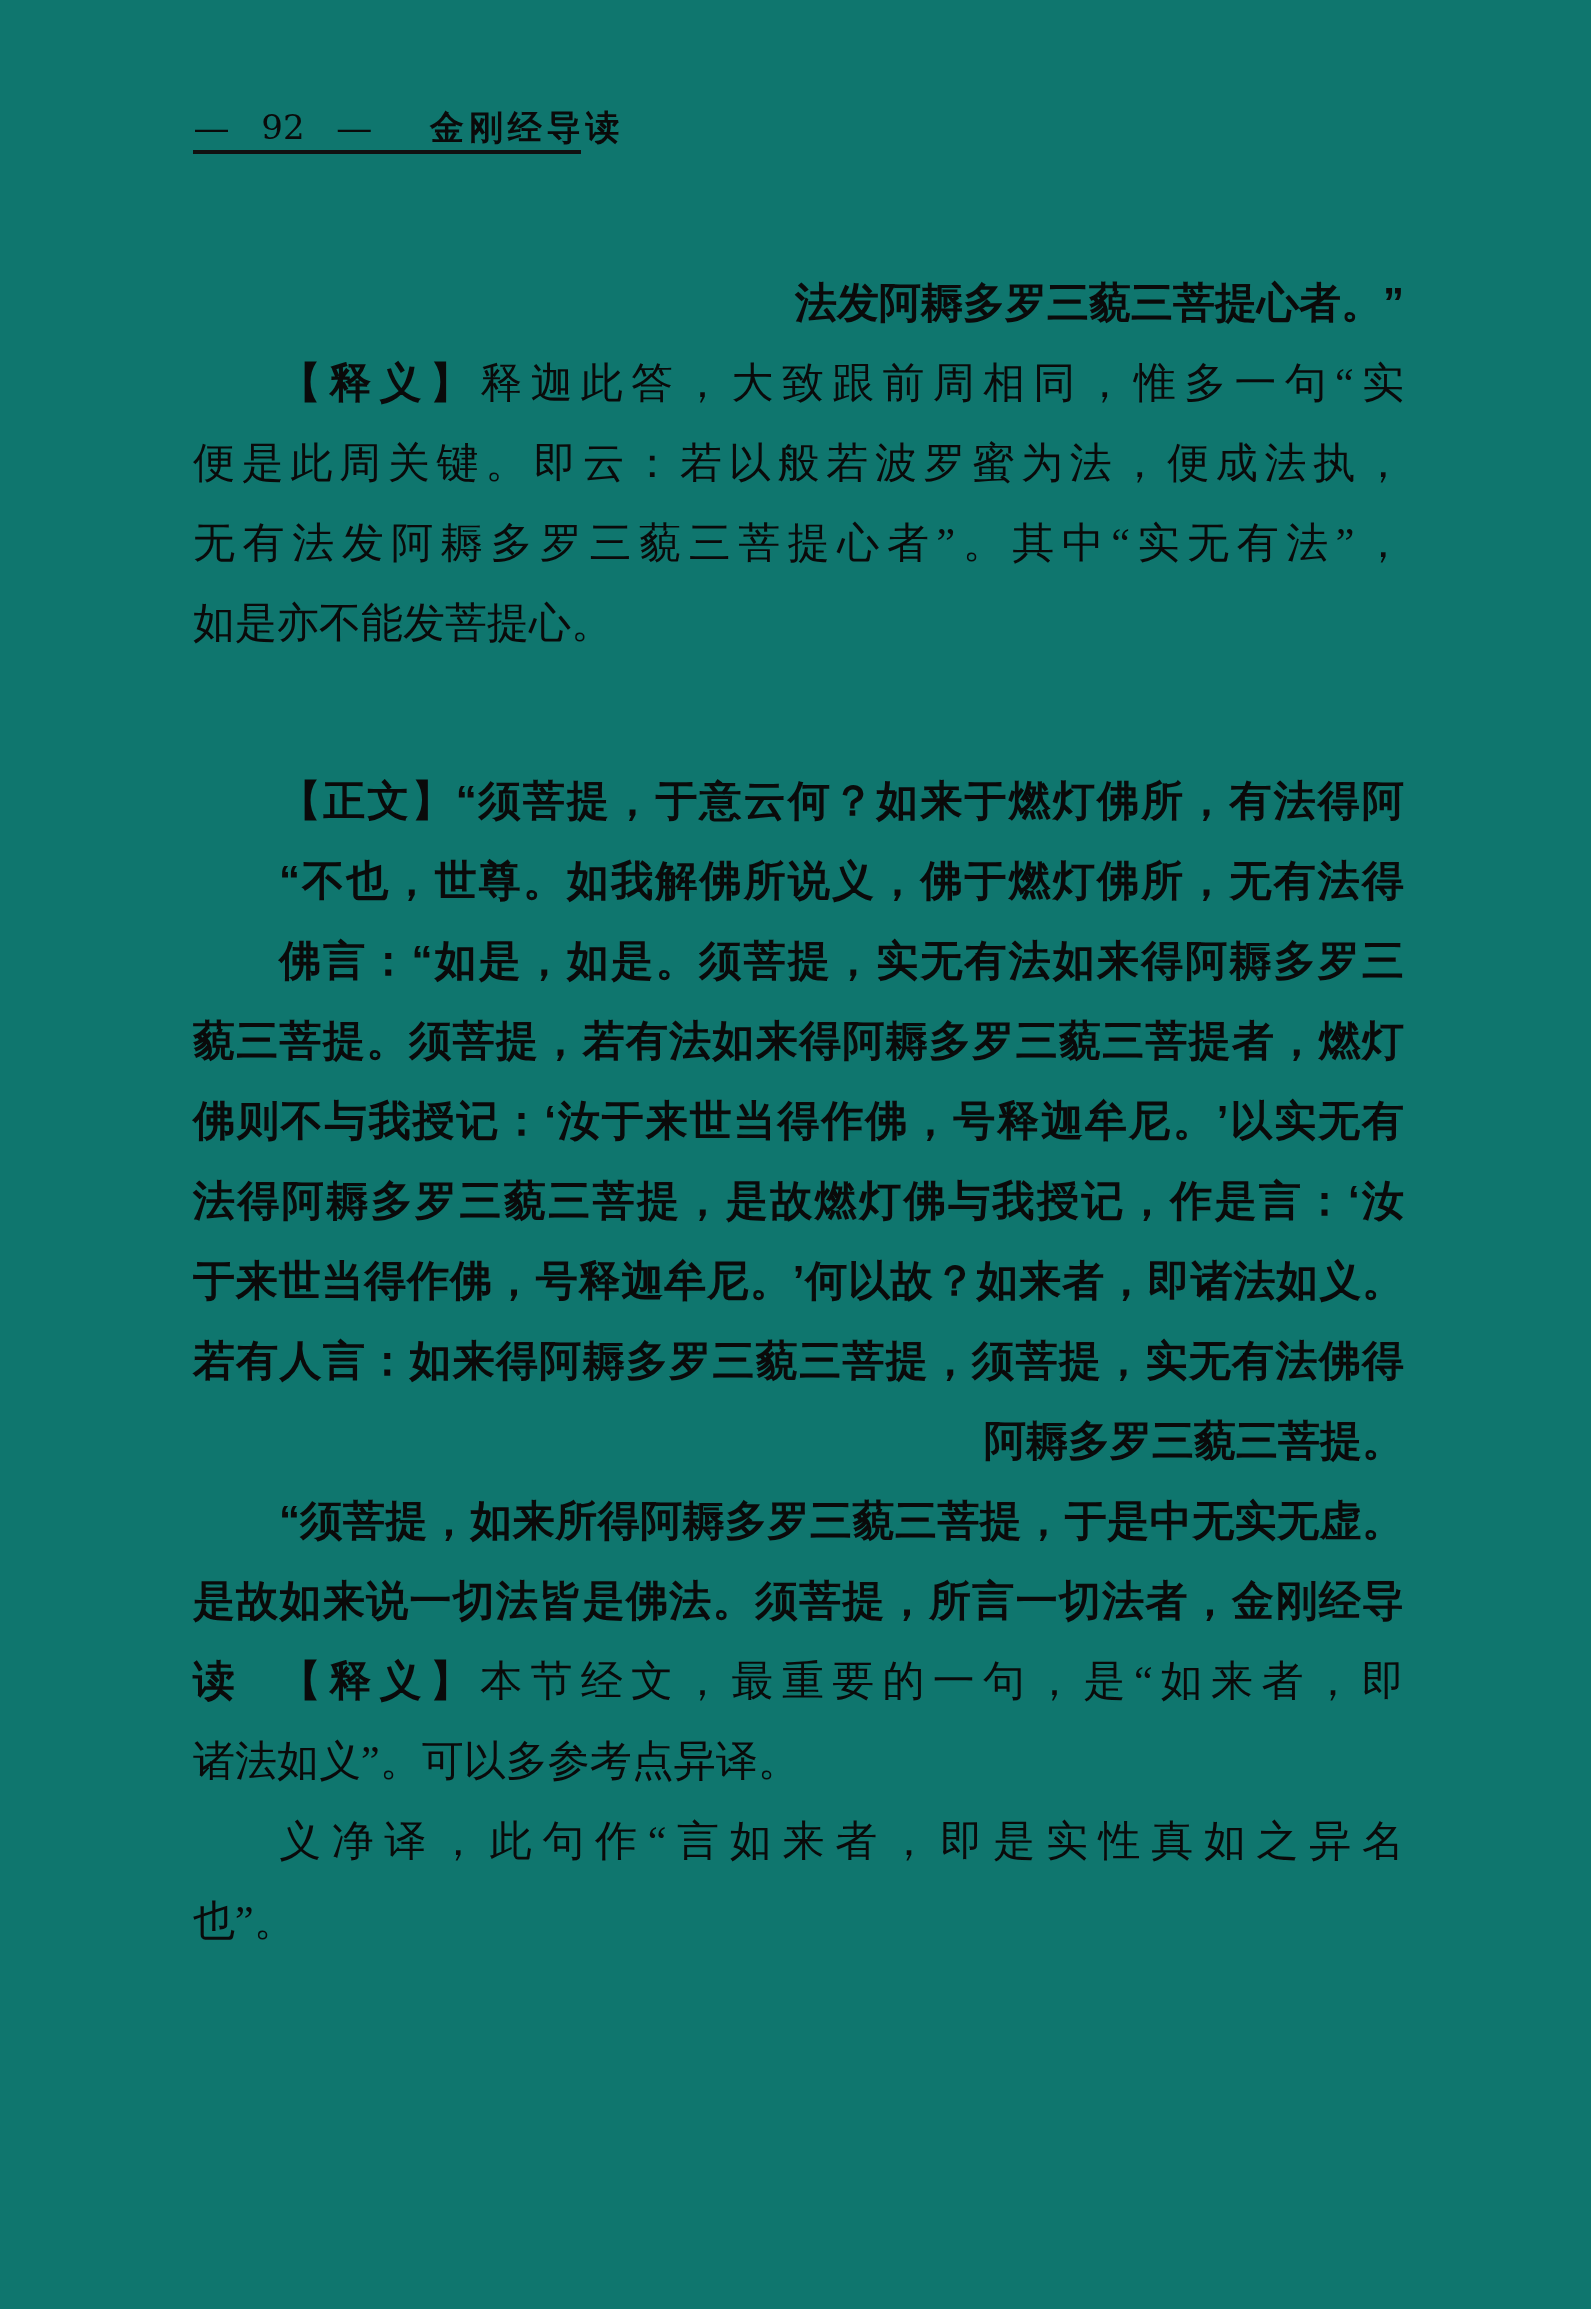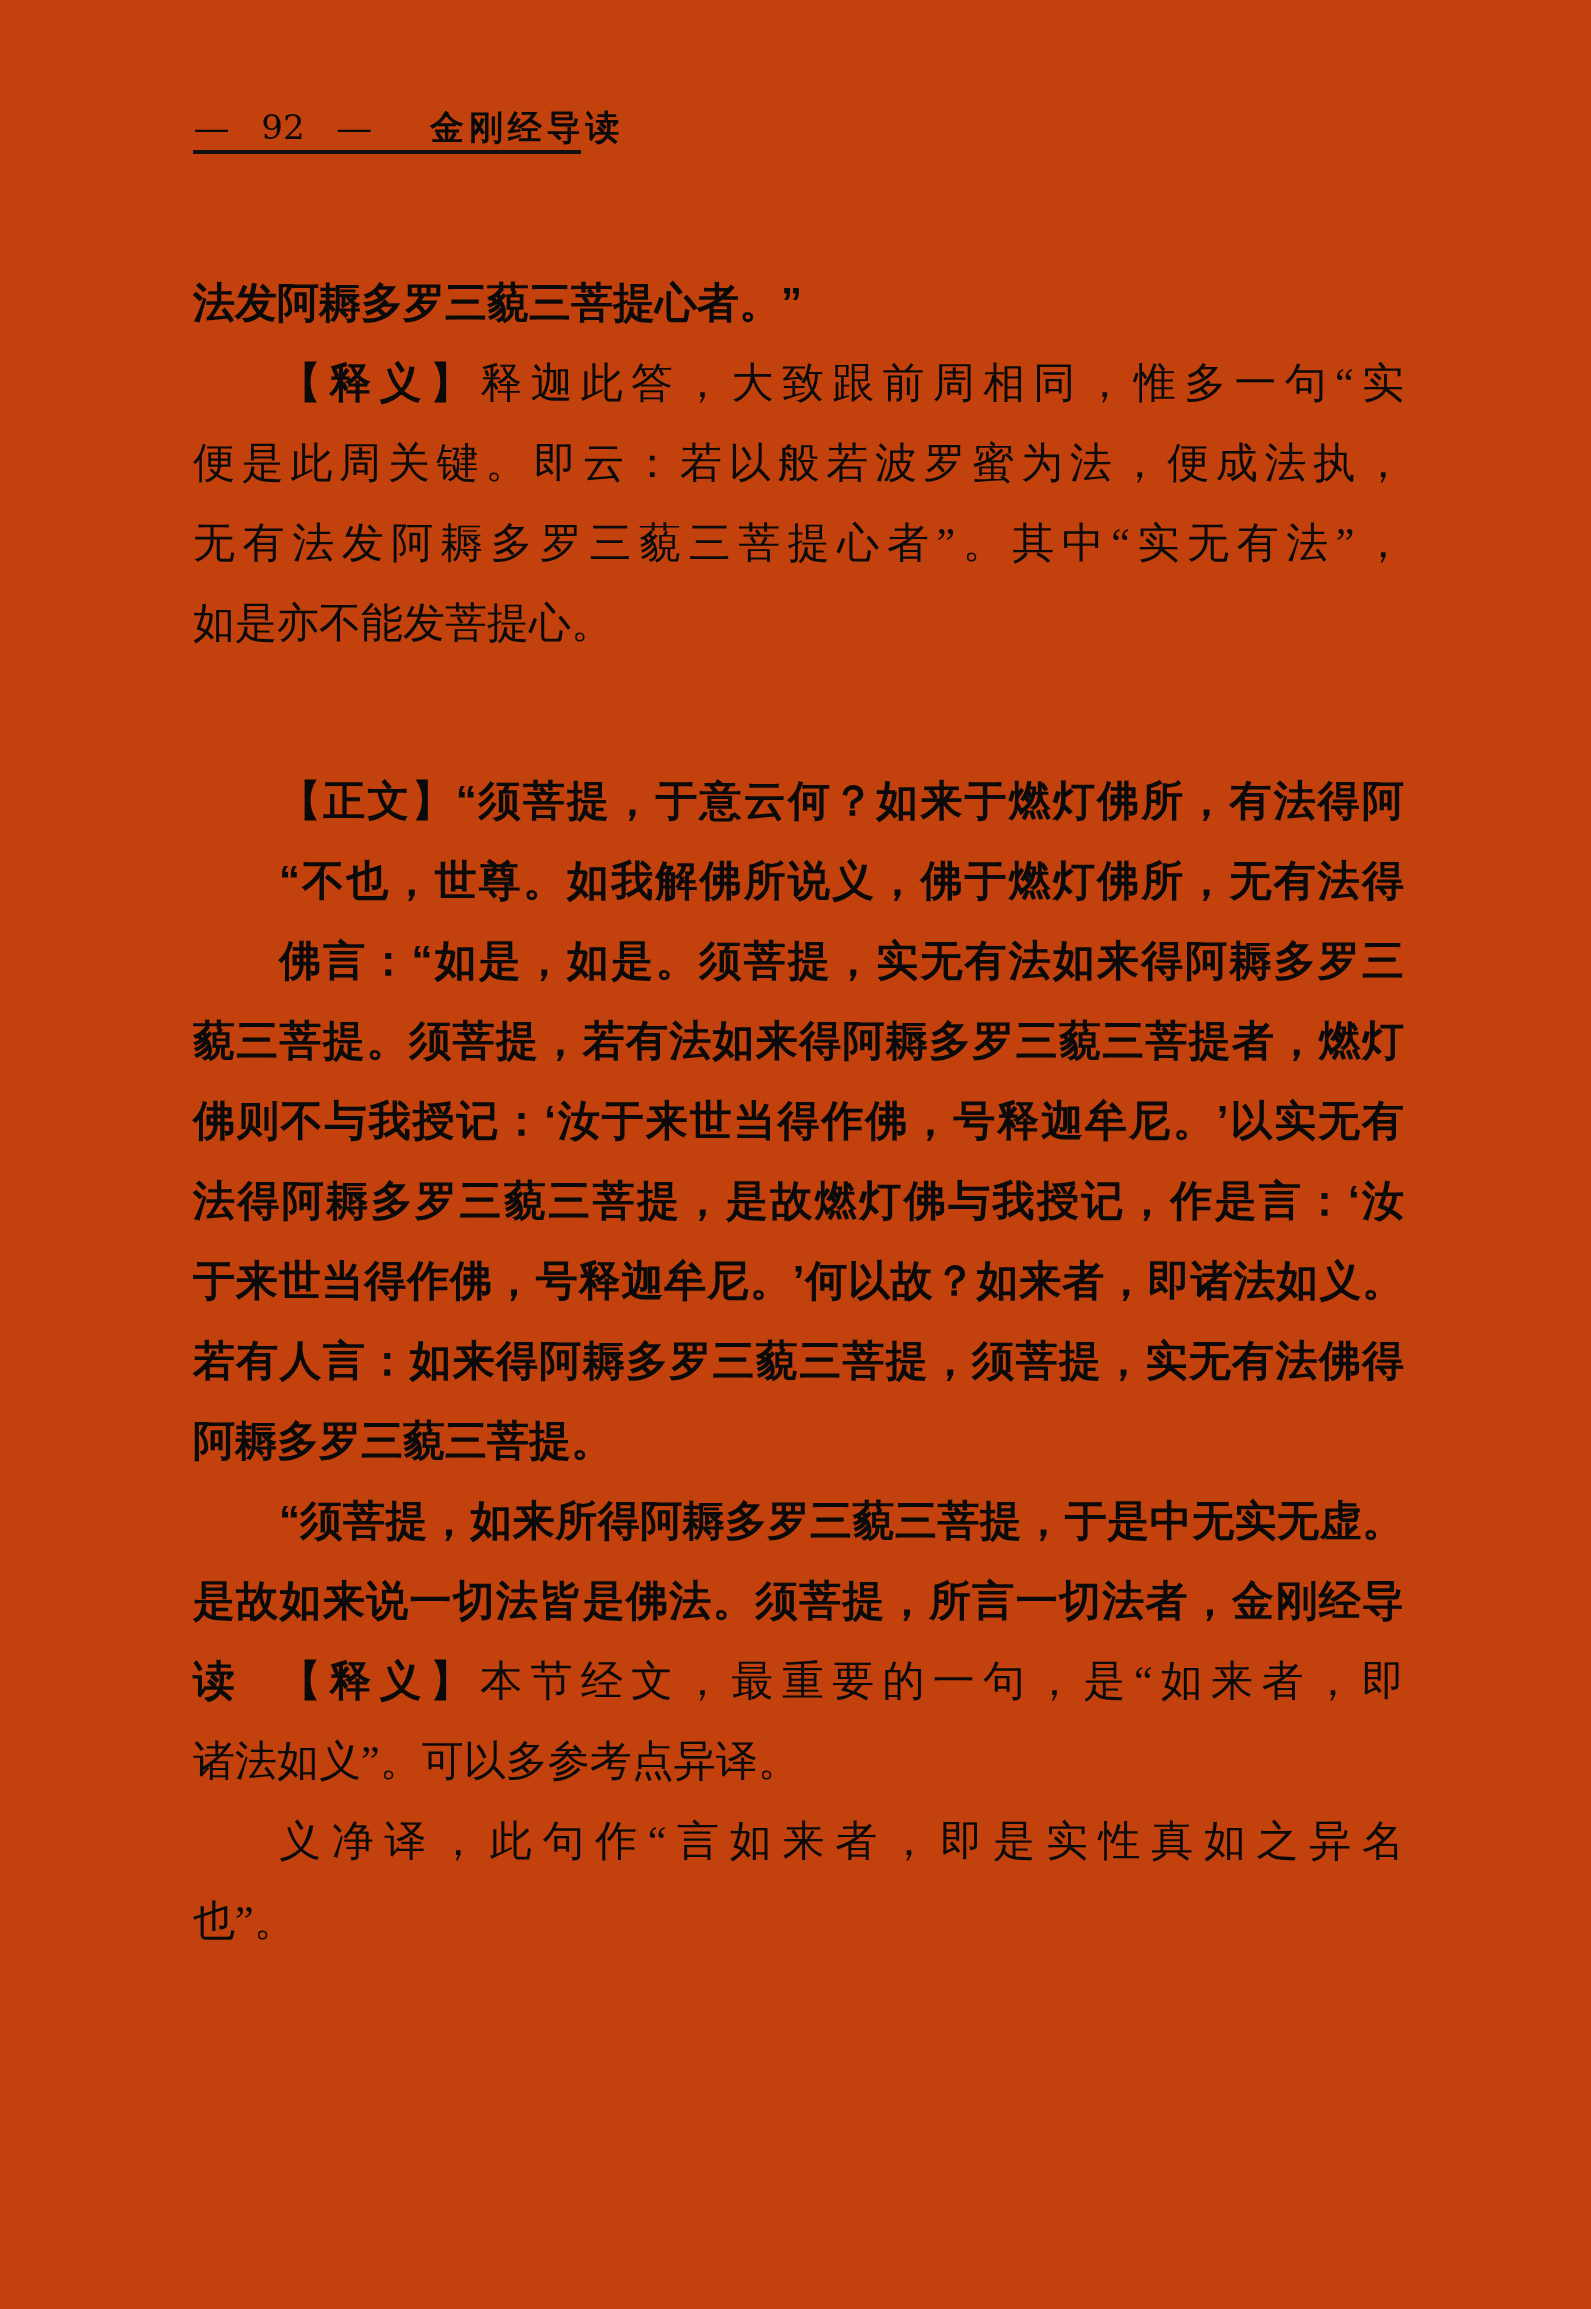--- a/index.html
+++ b/index.html
@@ -5,21 +5,21 @@
   html, body {
     margin: 0;
     padding: 0;
     background: #e8e8e8;
   }
   .page {
     position: relative;
     width: 1592px;
     height: 2309px;
     margin: 0 auto;
-    background: #c2410c;
+    background: #0f766e;
     color: #0a0a0a;
     overflow: hidden;
   }
   
   .hdr {
     position: absolute;
     left: 195px;
     top: 107px;
     width: 1209px;
     height: 41px;
@@ -65,20 +65,21 @@
     height: 80px;
     line-height: 80px;
     font-size: 42px;
     white-space: nowrap;
     overflow: visible;
   }
   
   .sc {
     font-family: "Liberation Sans", "DejaVu Sans", sans-serif;
     font-weight: 700;
+    text-align: right;
   }
   
   .cm {
     font-family: "Liberation Serif", "DejaVu Serif", serif;
     font-weight: 400;
   }
   .ind { padding-left: 86px; }
   .jf {
     white-space: normal;
     text-align: justify;

